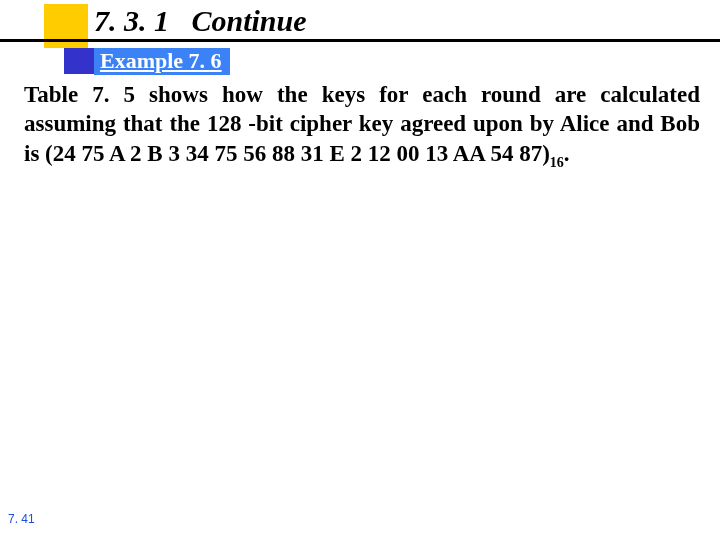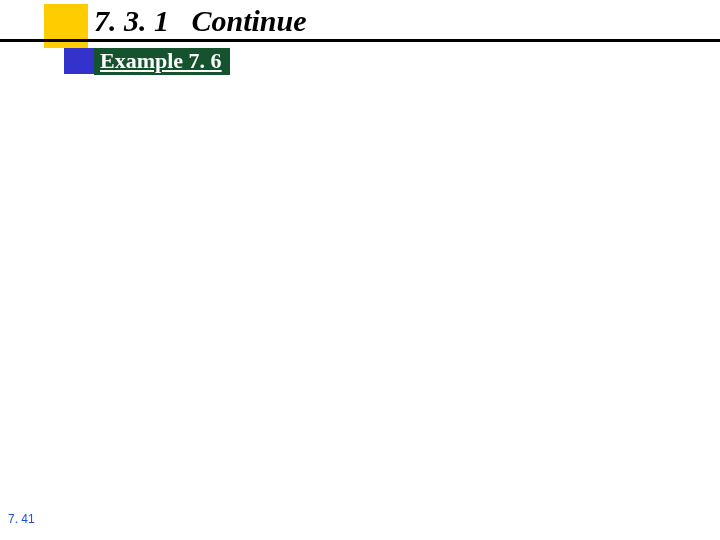--- a/index.html
+++ b/index.html
@@ -2,31 +2,34 @@
 <html><head>
 <meta charset="utf-8">
 <style>
   * { margin: 0; padding: 0; box-sizing: border-box; }
   html, body { width: 720px; height: 540px; background: #fff; font-family: "Times New Roman", Times, serif; }
   .slide { position: relative; width: 720px; height: 540px; }
   .square { position: absolute; left: 44px; top: 4px; width: 44px; height: 44px; background: #ffcc00; }
   .heading { position: absolute; left: 94px; top: 4px; font-size: 30px; font-style: italic; font-weight: bold; color: #000; }
   .rule { position: absolute; left: 0; top: 39px; width: 720px; height: 3px; background: #000; }
   .blue-bar { position: absolute; left: 64px; top: 48px; width: 30px; height: 26px; background: #3333cc; }
-  .example-box { position: absolute; left: 94px; top: 48px; background: #14532d; color: #fff; font-weight: bold; font-size: 22px; padding: 0 8px 1px 6px; text-decoration: underline; line-height: 26px; }
+  .example-box { position: absolute; left: 94px; top: 48px; background: #3b82f6; color: #fff; font-weight: bold; font-size: 22px; padding: 0 8px 1px 6px; text-decoration: underline; line-height: 26px; }
   .body { position: absolute; left: 24px; top: 80px; width: 676px; font-size: 23px; font-weight: bold; color: #000; text-align: justify; line-height: 1.28; }
   .body .sub { font-size: 14px; vertical-align: sub; }
   .pagenum { position: absolute; left: 8px; bottom: 14px; font-family: Arial, sans-serif; font-size: 12px; color: #1d4ed8; }
 </style>
 </head>
 <body>
 <div class="slide">
   <div class="square"></div>
   <div class="heading">
     <span>7. 3. 1</span>
     &nbsp;
     <span>Continue</span>
   </div>
   <div class="rule"></div>
   <div class="blue-bar"></div>
   <div class="example-box">Example 7. 6</div>
+  <div class="body">
+    <span>Table 7. 5 shows how the keys for each round are calculated assuming that the 128 -bit cipher key agreed upon by Alice and Bob is (24 75 A 2 B 3 34 75 56 88 31 E 2 12 00 13 AA 54 87)</span><span class="sub">16</span><span>.</span>
+  </div>
   <div class="pagenum">7. 41</div>
 </div>
 
 </body></html>

